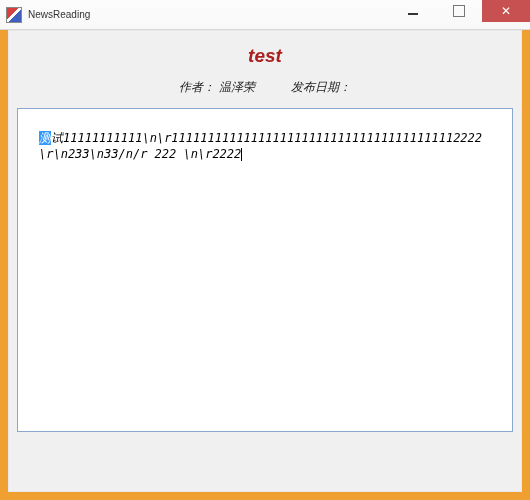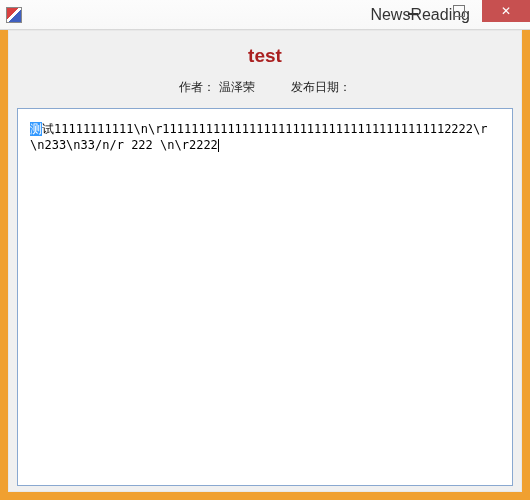--- a/index.html
+++ b/index.html
@@ -20,22 +20,22 @@
     }
     .app-icon {
       width: 16px;
       height: 16px;
       margin: 0 6px;
       background: linear-gradient(135deg, #d84040 0%, #d84040 40%, #fff 40%, #fff 55%, #4060c0 55%);
       border: 1px solid #888;
     }
     .title-text {
       flex: 1;
-      text-align: right;
-      font-size: 16px;
+      text-align: left;
+      font-size: 10px;
       color: #333;
       margin-right: 60px;
     }
     .win-controls {
       display: flex;
       position: absolute;
       right: 0;
       top: 0;
       height: 22px;
     }
@@ -70,20 +70,21 @@
       display: block;
       width: 10px;
       height: 10px;
       border: 1px solid #777;
     }
     .client-area {
       margin: 0 8px 0 8px;
       height: 462px;
       background: #f0f0f0;
       border: 1px solid #e8e8e8;
+      font-style: italic;
     }
     .heading {
       text-align: center;
       padding: 14px 0 6px 0;
     }
     .heading h1 {
       font-size: 19px;
       font-weight: bold;
       color: #aa2020;
       font-family: Arial, sans-serif;
@@ -93,24 +94,24 @@
       justify-content: center;
       gap: 36px;
       font-size: 12px;
       color: #222;
       padding: 6px 0 12px 0;
       font-family: "SimSun", serif;
     }
     .meta-item { display: flex; gap: 4px; }
     .content-box {
       margin: 0 8px 8px 8px;
-      height: 378px;
+      height: 324px;
       background: #fff;
       border: 1px solid #89a8d0;
-      padding: 12px;
+      padding: 21px;
       font-size: 12px;
       font-family: "SimSun", monospace;
       color: #000;
       word-break: break-all;
       line-height: 1.35;
       overflow: auto;
     }
     .content-box .caret::after {
       content: "";
       display: inline-block;

